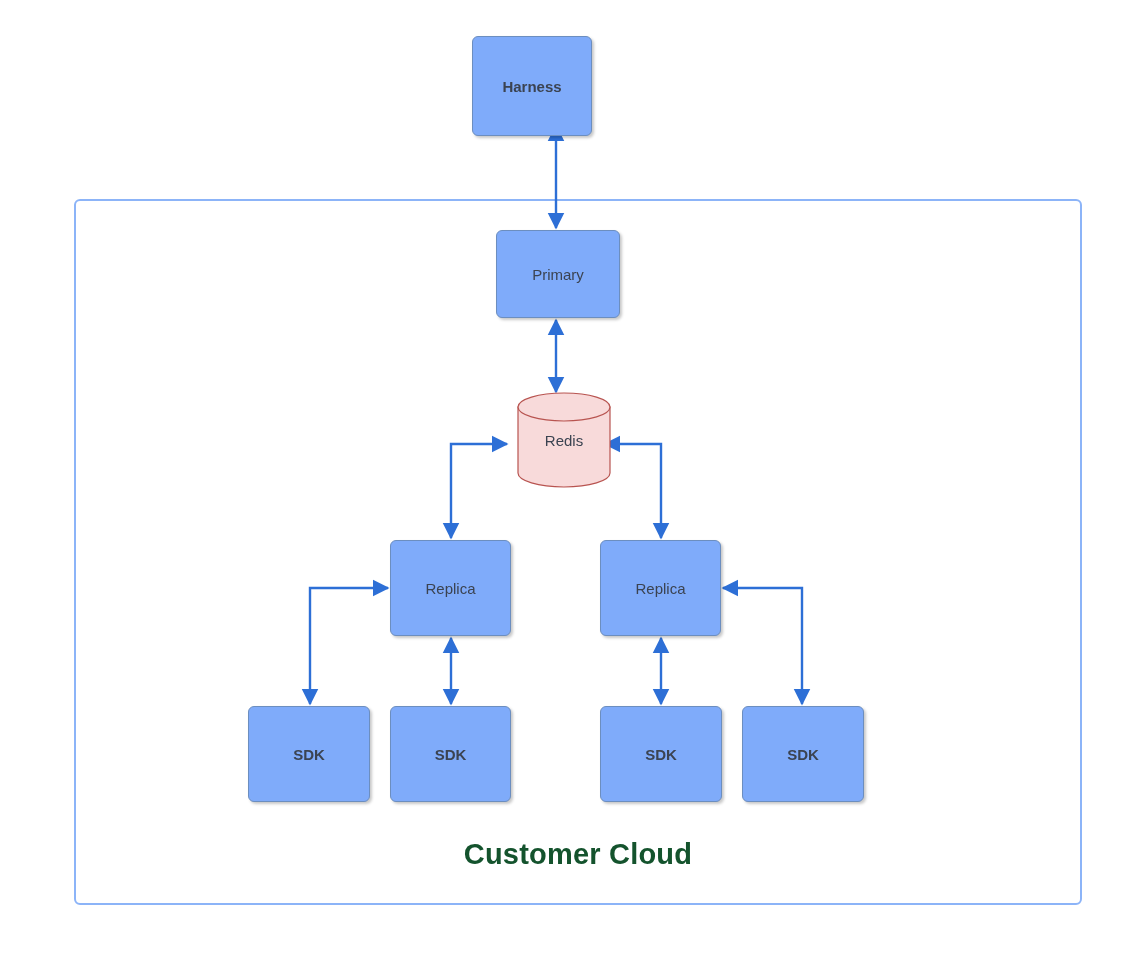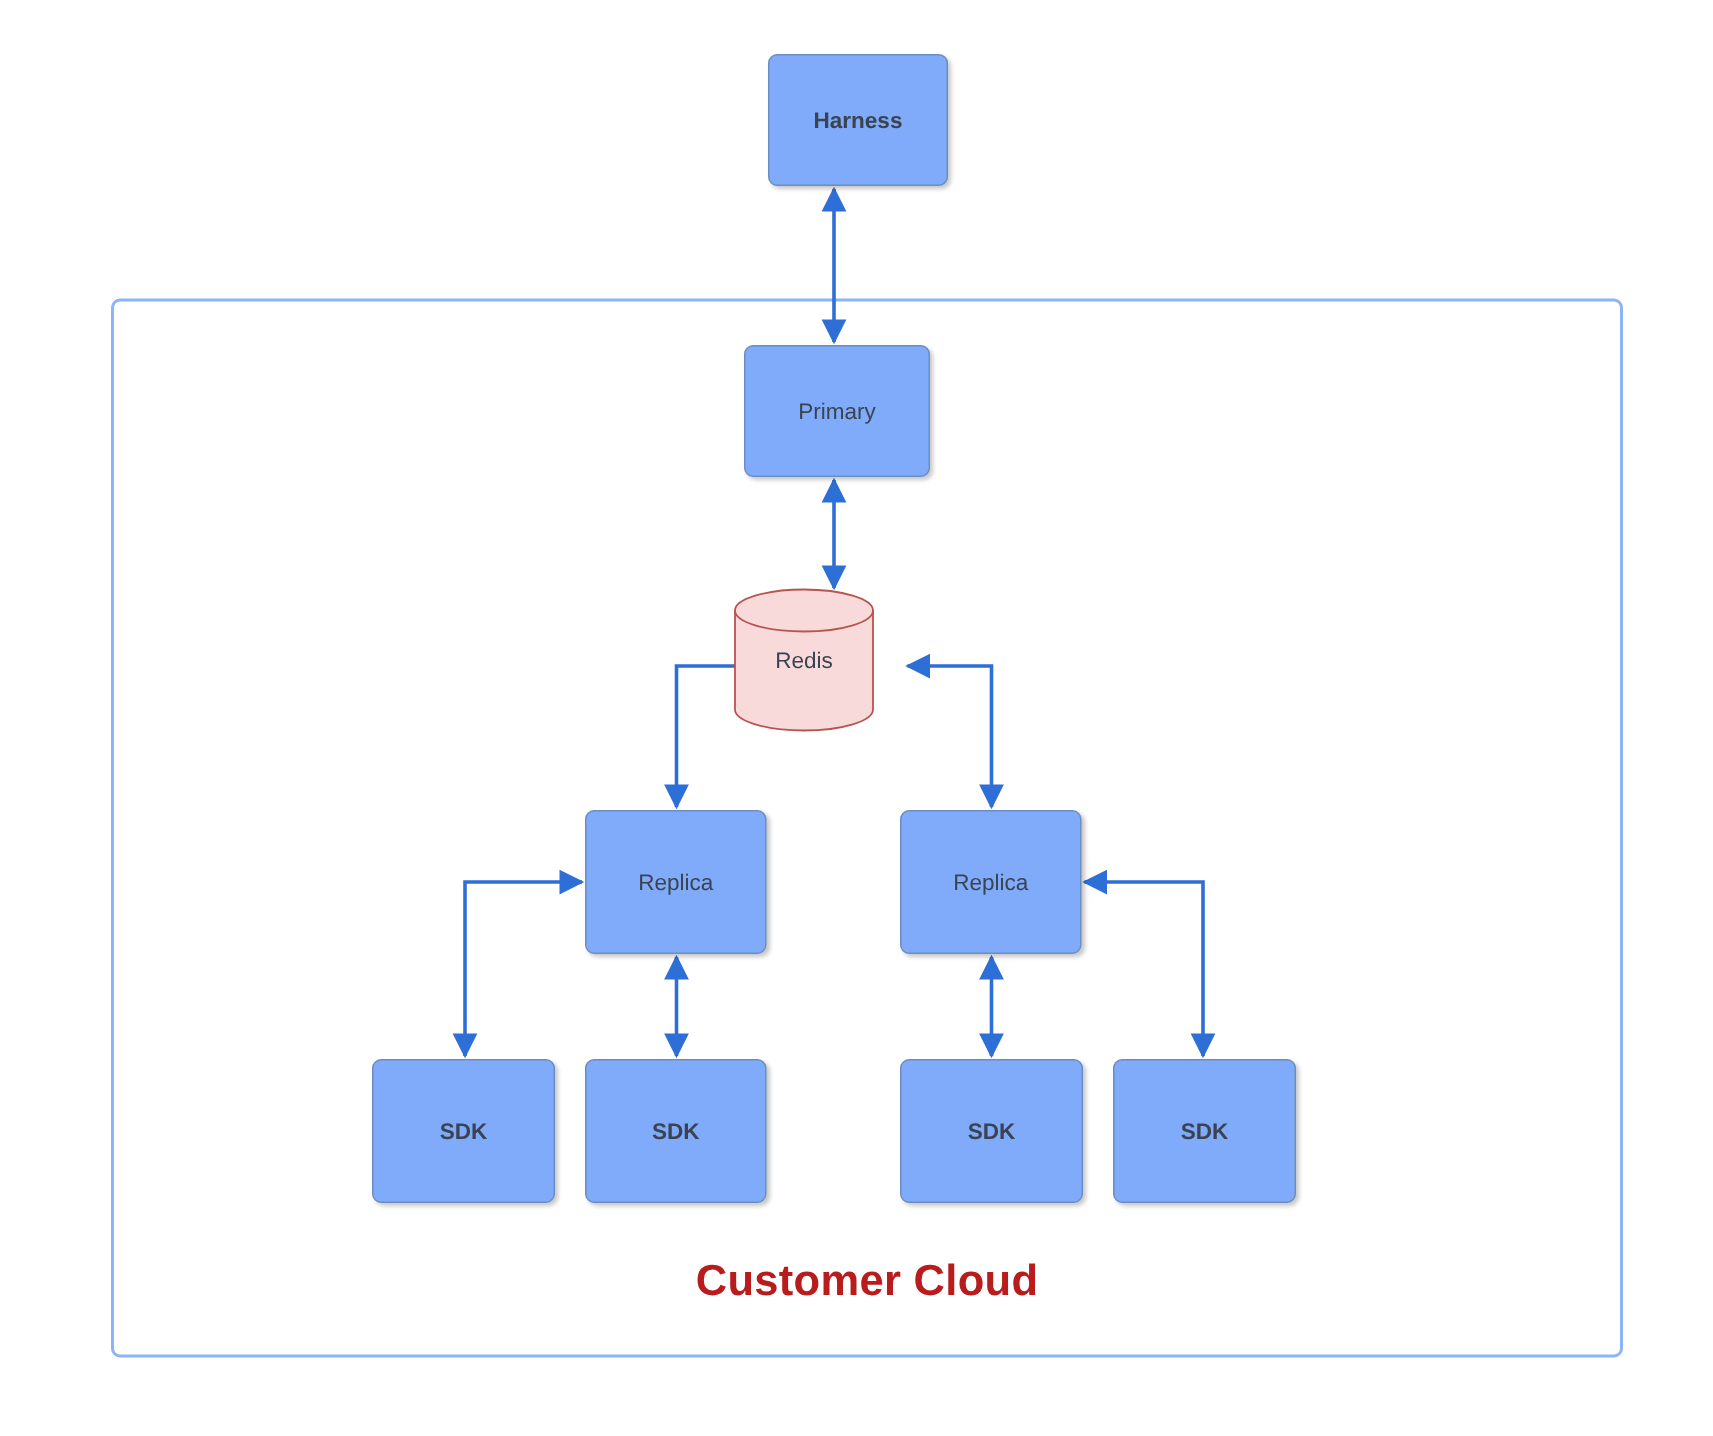--- a/index.html
+++ b/index.html
@@ -37,49 +37,49 @@
     box-sizing: border-box;
   }
   .cloud-label {
     position: absolute;
     left: 74px;
     top: 838px;
     width: 1008px;
     text-align: center;
     font-size: 29px;
     font-weight: bold;
-    color: #b91c1c;
+    color: #14532d;
     letter-spacing: 0.2px;
   }
   .node {
     position: absolute;
     box-sizing: border-box;
     background: #7FABFA;
     border: 1px solid #6C8EBF;
     border-radius: 6px;
     display: flex;
     align-items: center;
     justify-content: center;
     color: #3B4351;
     font-size: 15px;
     box-shadow: 2px 2px 3px rgba(0,0,0,0.22);
   }
   .node.bold { font-weight: bold; }
-  .node-harness { left: 512px; top: 36px;  width: 120px; height: 88px; }
+  .node-harness { left: 472px; top: 36px;  width: 120px; height: 100px; }
   .node-primary { left: 496px; top: 230px; width: 124px; height: 88px; }
   .node-replica-left  { left: 390px; top: 540px; width: 121px; height: 96px; }
   .node-replica-right { left: 600px; top: 540px; width: 121px; height: 96px; }
   .node-sdk-1 { left: 248px; top: 706px; width: 122px; height: 96px; }
   .node-sdk-2 { left: 390px; top: 706px; width: 121px; height: 96px; }
   .node-sdk-3 { left: 600px; top: 706px; width: 122px; height: 96px; }
   .node-sdk-4 { left: 742px; top: 706px; width: 122px; height: 96px; }
 
   .cylinder {
     position: absolute;
-    left: 489px;
+    left: 517px;
     top: 392px;
     width: 94px;
     height: 96px;
   }
   .cylinder svg { display: block; overflow: visible; }
   .cylinder-label {
     position: absolute;
     left: 0; top: 0;
     width: 94px;
     height: 96px;

